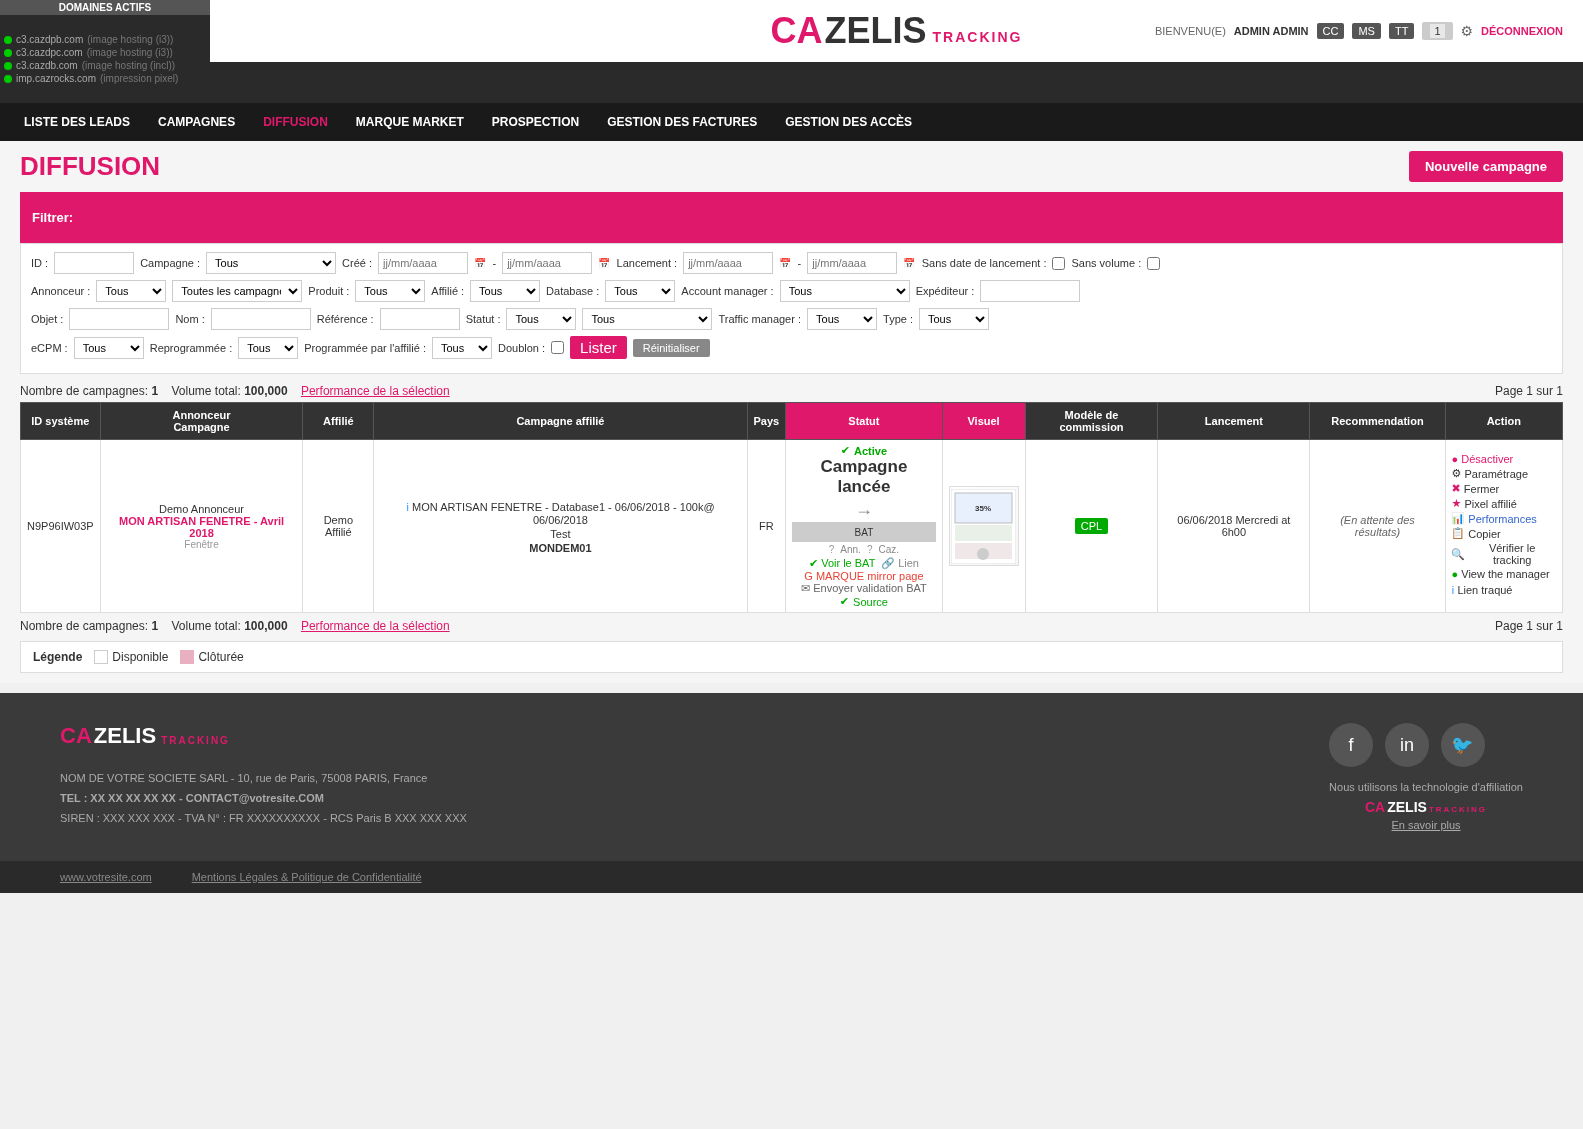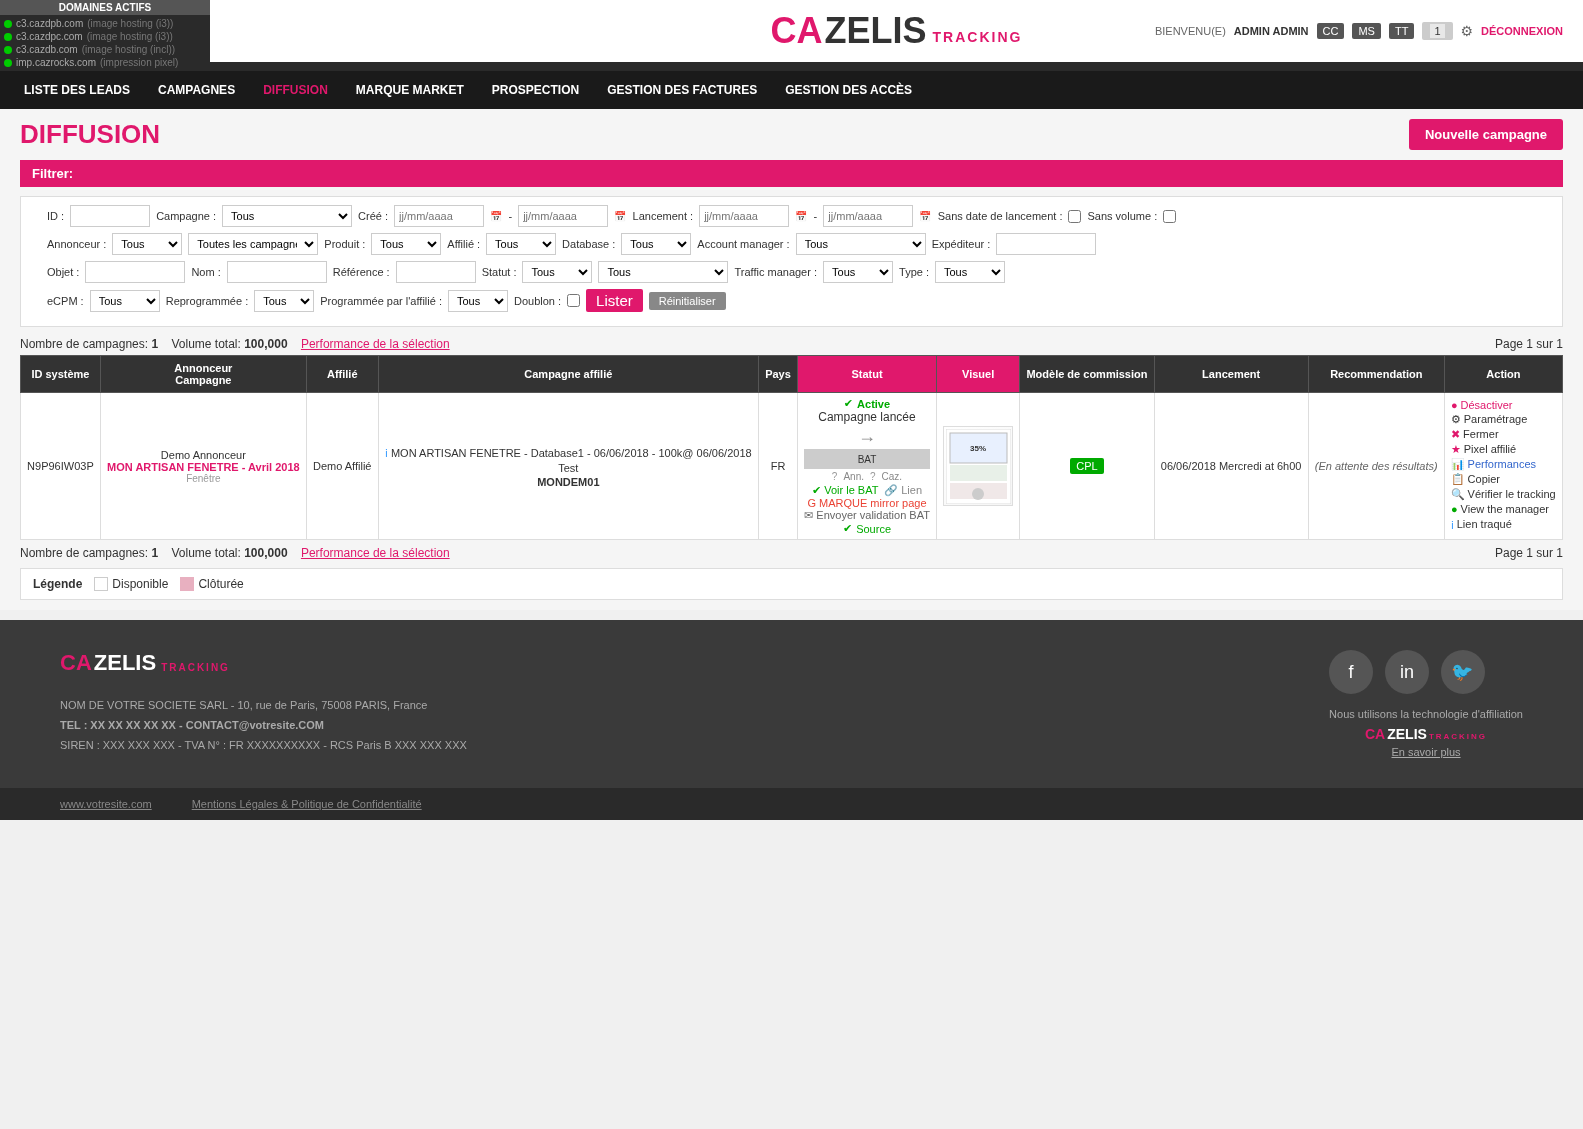--- a/index.html
+++ b/index.html
@@ -94,29 +94,29 @@
       font-size: 13px;
       font-weight: bold;
       cursor: pointer;
       border-radius: 3px;
     }
 
     
     .filter-box {
       background: #e0186c;
       color: #fff;
-      padding: 6px 12px;
+      padding: 18px 12px;
       font-weight: bold;
       font-size: 13px;
-      margin-bottom: 9px;
+      margin-bottom: 0;
     }
     .filter-content {
       background: #fff;
       border: 1px solid #ddd;
-      padding: 8px 26px;
+      padding: 8px 10px;
       margin-bottom: 10px;
     }
     .filter-row {
       display: flex;
       align-items: center;
       flex-wrap: wrap;
       gap: 6px;
       margin-bottom: 6px;
     }
     .filter-label { font-size: 11px; color: #333; white-space: nowrap; }
@@ -295,21 +295,21 @@
     .status-ann-caz { display: flex; gap: 6px; justify-content: center; font-size: 10px; margin: 2px 0; }
     .ann-label { color: #888; }
     .caz-label { color: #888; }
   </style>
 </head>
 <body>
 
 <div style="background:#2a2a2a; overflow: hidden;">
   <div style="float:left; width:210px;">
     <div style="background:#555; color:#fff; font-size:10px; padding:2px 8px; font-weight:bold; text-align:center;">DOMAINES ACTIFS</div>
-    <div id="domain-list" style="padding:2px 4px;">
+    <div id="domain-list" style="padding:18px 4px;">
         <div style="display: flex; align-items: center; gap: 4px; padding: 1px 0px;">
           <span style="width:8px;height:8px;border-radius:50%;background:#00cc00;flex-shrink:0;display:inline-block;"></span>
           <span style="color:#aaa;font-size:10px;">c3.cazdpb.com</span>
           <span style="color:#777;font-size:10px;">(image hosting (i3))</span>
         </div>
         <div style="display: flex; align-items: center; gap: 4px; padding: 1px 0px;">
           <span style="width:8px;height:8px;border-radius:50%;background:#00cc00;flex-shrink:0;display:inline-block;"></span>
           <span style="color:#aaa;font-size:10px;">c3.cazdpc.com</span>
           <span style="color:#777;font-size:10px;">(image hosting (i3))</span>
         </div>
@@ -515,21 +515,21 @@
           <div style="font-weight:bold; font-size:11px;">MONDEM01</div>
         </td>
         <td>
           <span>FR</span>
         </td>
         <td>
           <div style="display:flex; align-items:center; justify-content:center; gap:4px;">
             <span style="color:#00aa00;">✔</span>
             <span class="status-active">Active</span>
           </div>
-          <div class="status-launched" style="text-align:center; font-size:12px;">Campagne lancée</div>
+          <div class="status-launched" style="text-align:center; font-size:17px;font-weight:bold;">Campagne lancée</div>
           <div style="display:flex; align-items:center; justify-content:center; gap:4px; margin:2px 0;">
             <span style="color:#888; font-size:18px;">→</span>
           </div>
           <div class="status-bar">
             <span>BAT</span>
           </div>
           <div class="status-ann-caz">
             <span style="color:#999; font-size:10px;">?</span>
             <span class="ann-label">Ann.</span>
             <span style="color:#999; font-size:10px;">?</span>

